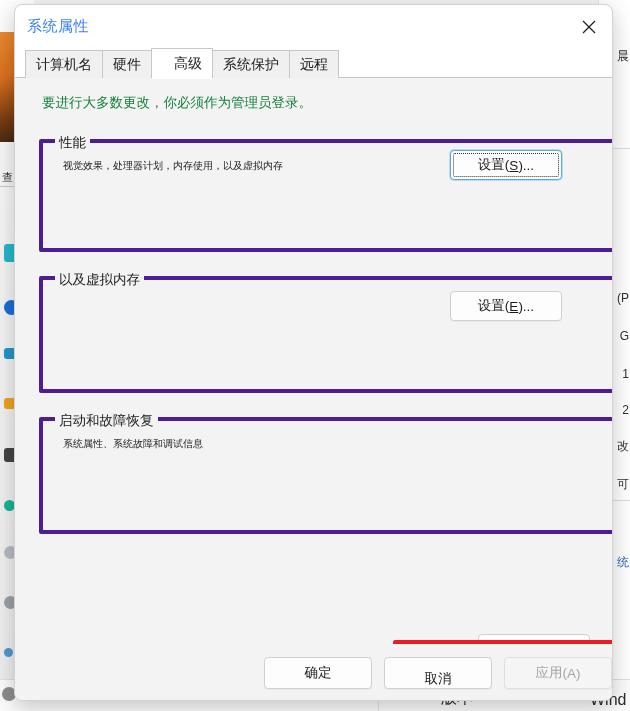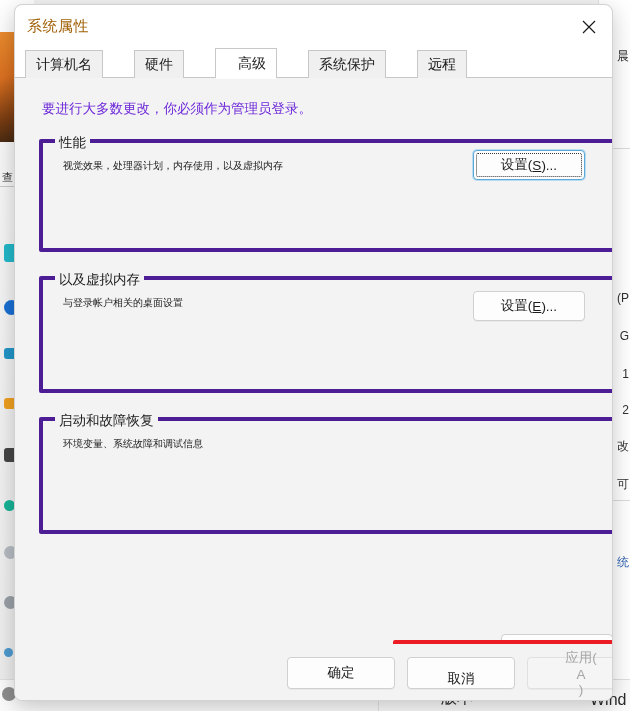--- a/index.html
+++ b/index.html
@@ -71,38 +71,37 @@
 
   #titlebar {
     position: relative;
     height: 44px;
     background: #ffffff;
     border-top-left-radius: 8px;
     border-top-right-radius: 8px;
   }
   #title-text {
     position: absolute; left: 12px; top: 12px;
-    font-size: 15px; color: #a16207; letter-spacing: .5px;
+    font-size: 15px; color: #3b82f6; letter-spacing: .5px;
   }
   #close-button {
     position: absolute; right: 0; top: 0; width: 46px; height: 44px;
     display: flex; align-items: center; justify-content: center;
     cursor: pointer;
   }
   #close-button svg { display: block; }
 
   
   #tabstrip {
     position: relative;
     height: 29px;
     background: #ffffff;
     padding-left: 10px;
     display: flex;
     align-items: flex-end;
-    gap: 32px;
   }
   #tabstrip::after {
     content: ""; position: absolute; left: 0; right: 0; bottom: 0;
     height: 1px; background: #c7c7c7;
   }
   .tab {
     position: relative;
     height: 28px;
     padding: 0 10px;
     display: flex; align-items: center;
@@ -127,22 +126,22 @@
 
   
   #tabpage {
     position: relative;
     height: 568px;
     background: #f3f3f3;
     border-top: 1px solid transparent;
   }
 
   #intro-text {
-    position: absolute; left: 27px; top: 21px;
-    font-size: 13.5px; color: #6d28d9;
+    position: absolute; left: 27px; top: 15px;
+    font-size: 13.5px; color: #15803d;
   }
 
   .groupbox {
     position: absolute;
     left: 24px;
     width: 624px;
     border: 4px solid #4c1d95;
     border-radius: 2px;
     background: transparent;
   }
@@ -164,21 +163,20 @@
     height: 30px;
     background: #fdfdfd;
     border: 1px solid #d0d0d0;
     border-radius: 4px;
     font-size: 13.5px;
     color: #1b1b1b;
     font-family: "Liberation Sans", "DejaVu Sans", sans-serif;
     display: flex; align-items: center; justify-content: center;
     cursor: pointer;
     box-shadow: 0 1px 0 rgba(0,0,0,.04);
-    margin-left: 23px;
   }
   .btn .mn { text-decoration: underline; }
 
   .btn.focused {
     border: 1px solid #5aa7d8;
     box-shadow: 0 0 0 1px #b8dcf0;
   }
   .btn.focused::after {
     content: "";
     position: absolute;
@@ -225,21 +223,21 @@
     border-top: 1px solid transparent;
   }
   .footer-btn {
     position: absolute;
     top: 12px;
     width: 108px; height: 32px;
     border-radius: 4px;
   }
   #btn-ok     { left: 249px; }
   #btn-cancel { left: 369px; align-items: flex-end; }
-  #btn-apply  { left: 489px; flex-direction: column; }
+  #btn-apply  { left: 489px; }
 </style>
 </head>
 <body>
 
 <div id="screen">
 
   <div id="bg-left-strip">
     <div id="bg-left-photo"></div>
     <div class="bg-left-text" style="top:172px;">查</div>
     <div id="bg-left-divider"></div>
@@ -312,31 +310,30 @@
         <div class="group-desc">视觉效果，处理器计划，内存使用，以及虚拟内存</div>
       </div>
       <div class="btn focused" id="btn-perf-settings">
           <span>设置(</span>
           <span class="mn">S</span>
           <span>)...</span>
         </div>
 
       <div class="groupbox" id="group-userprofile">
         <div class="group-label">以及虚拟内存</div>
-        <div class="group-desc">与登录帐户相关的桌面设置</div>
       </div>
       <div class="btn" id="btn-profile-settings">
           <span>设置(</span>
           <span class="mn">E</span>
           <span>)...</span>
         </div>
 
       <div class="groupbox" id="group-startup">
         <div class="group-label">启动和故障恢复</div>
-        <div class="group-desc">环境变量、系统故障和调试信息</div>
+        <div class="group-desc">系统属性、系统故障和调试信息</div>
         <div class="btn" id="btn-startup-settings">
             <span>设置(</span>
             <span class="mn">T</span>
             <span>)...</span>
           </div>
       </div>
 
       <div class="btn" id="btn-envvar">
           <span>环境变量(</span>
           <span class="mn">N</span>

